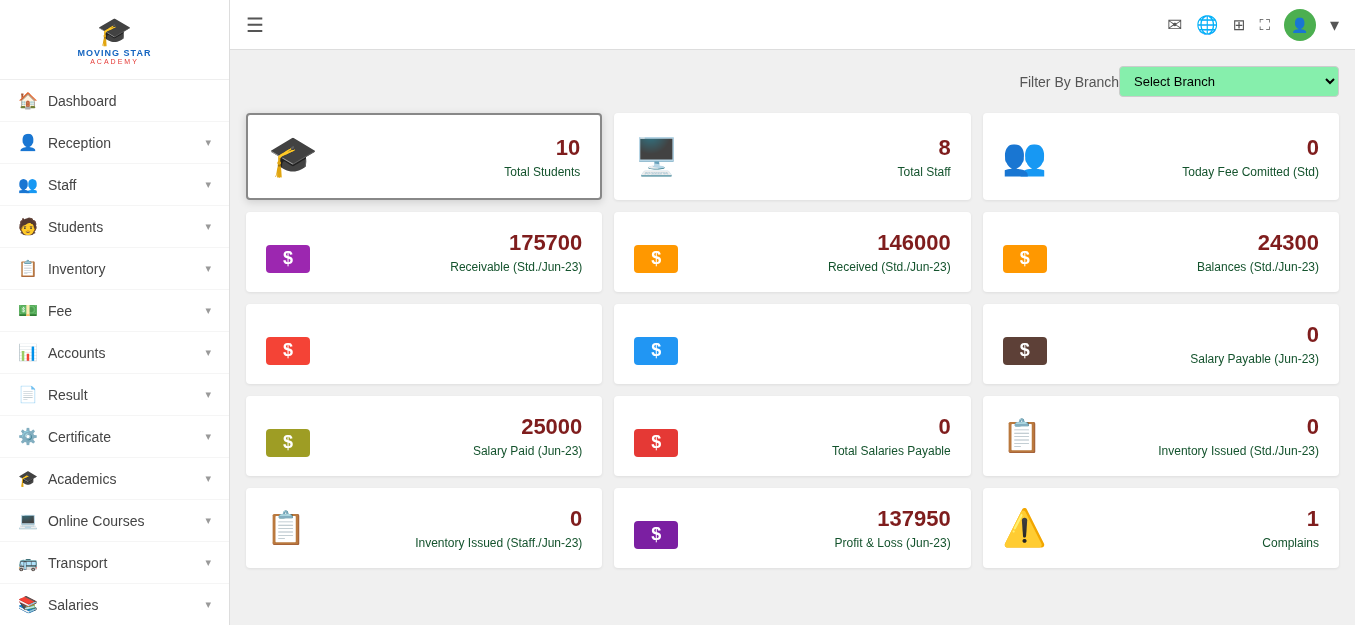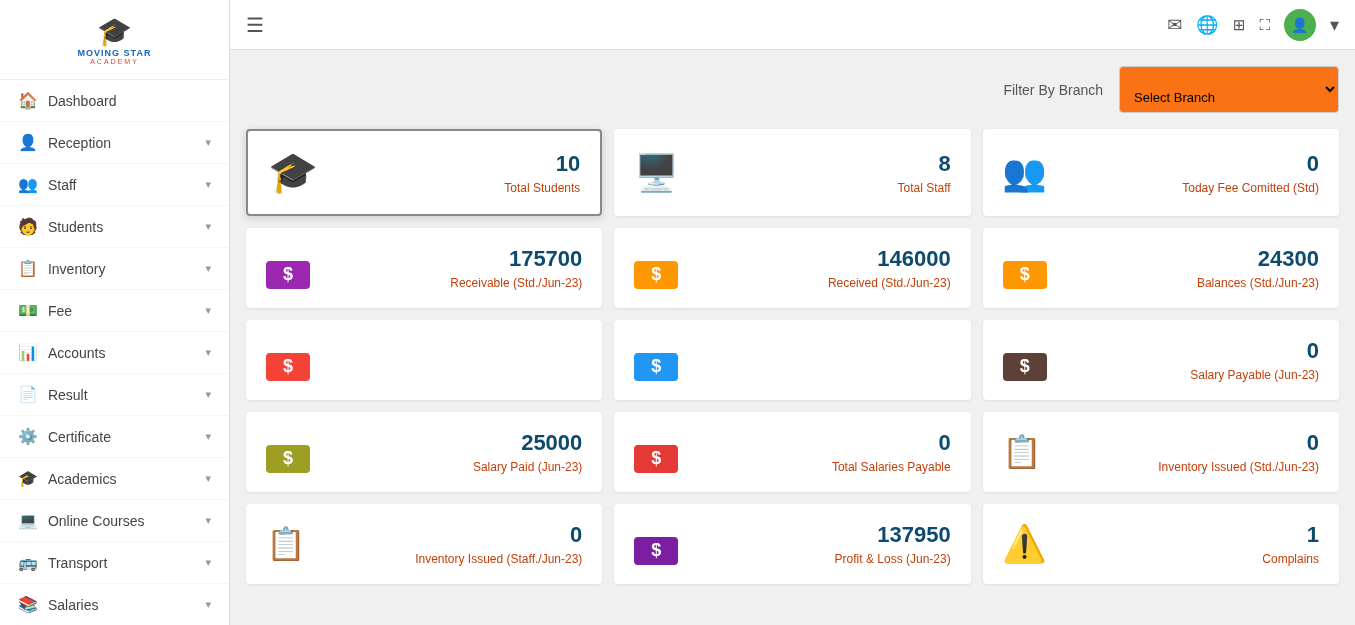--- a/index.html
+++ b/index.html
@@ -106,29 +106,29 @@
       overflow-y: auto;
       background: #f0f0f0;
     }
 
     
     .filter-row {
       display: flex;
       align-items: center;
       justify-content: flex-end;
       margin-bottom: 16px;
-      gap: 16px;
+      gap: 0;
     }
     .filter-label { font-size: 14px; color: #555; }
     .filter-select {
-      padding: 22px 28px 6px 10px;
+      padding: 6px 28px 6px 10px;
       border: 1px solid #ccc;
       border-radius: 4px;
       font-size: 13px;
-      background: #f97316;
+      background: #86efac;
       min-width: 220px;
       appearance: auto;
       cursor: pointer;
     }
 
     
     .cards-grid {
       display: grid;
       grid-template-columns: repeat(3, 1fr);
       gap: 12px;
@@ -145,27 +145,27 @@
     }
     .card.highlighted {
       border: 2px solid #888;
       box-shadow: 0 2px 8px rgba(0,0,0,0.15);
     }
     .card-icon-area { font-size: 36px; }
     .card-data { text-align: right; }
     .card-value {
       font-size: 22px;
       font-weight: bold;
-      color: #0c4a6e;
+      color: #7f1d1d;
       display: block;
       text-align: right;
     }
     .card-label {
       font-size: 12px;
-      color: #c2410c;
+      color: #14532d;
       display: block;
       margin-top: 4px;
     }
 
     
     .money-icon {
       display: inline-flex;
       align-items: center;
       justify-content: center;
       width: 44px;

